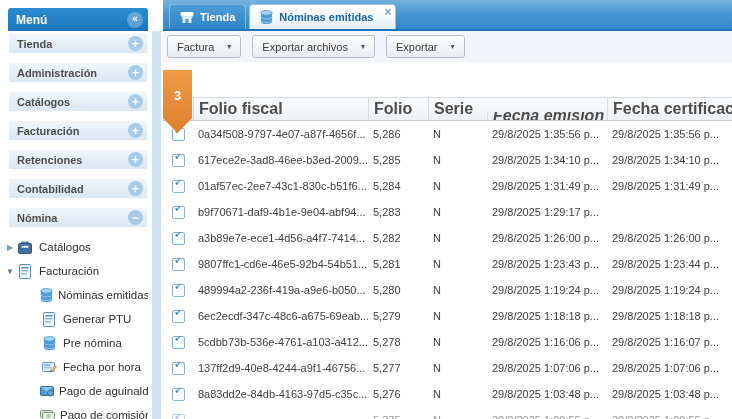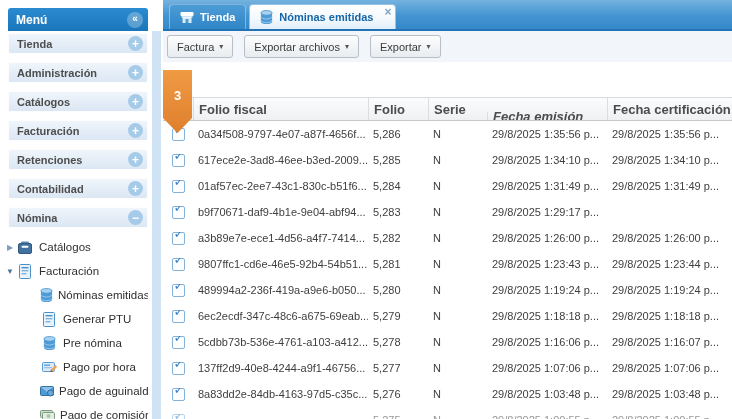--- a/index.html
+++ b/index.html
@@ -37,33 +37,33 @@
     border-bottom:2px solid #2273b6; display:flex; align-items:flex-end; padding-left:6px; gap:3px; }
   .tab { height:25px; border-radius:4px 4px 0 0; display:flex; align-items:center; gap:6px; padding:0 10px;
     font-size:11px; font-weight:bold; cursor:pointer; }
   .tab.inactive { background:linear-gradient(180deg,#4d9cd6,#2f85c6); border:1px solid rgba(255,255,255,.38); border-bottom:none; color:#fff; }
   .tab.active { background:linear-gradient(180deg,#ffffff 0%,#f4f9fd 55%,#e2eefa 100%); border:1px solid #9cc2e2; border-bottom:none;
     color:#1566a8; padding-right:22px; position:relative; }
   .tab .close { position:absolute; right:4px; top:1px; font-size:12px; color:#7fa6c8; line-height:1; cursor:pointer; }
 
   .toolbar { height:31px; background:#f2f6fa; display:flex; align-items:center; padding-left:4px; }
   .tbtn { height:23px; margin-right:11px; padding:0 9px; background:linear-gradient(180deg,#fdfdfd,#e8ecf0); border:1px solid #b7bec7;
-    border-radius:3px; display:inline-flex; align-items:center; gap:5px; font-size:11px; color:#3b3b3b; cursor:pointer; }
+    border-radius:3px; display:inline-flex; align-items:center; gap:13px; font-size:11px; color:#3b3b3b; cursor:pointer; }
   .tbtn .caret { font-size:8px; color:#555; }
 
   .content { position:relative; height:357px; background:#fff; overflow:hidden; }
 
   .badge { position:absolute; left:0; top:8px; width:29px; height:63px; z-index:3;
     background:linear-gradient(180deg,#f09a44,#df7f2d);
     clip-path:polygon(0 0,100% 0,100% 76%,50% 100%,0 76%);
     color:#fff; font-size:13px; font-weight:bold; text-align:center; padding-top:18px; }
 
   .grid { margin-top:35px; }
   .grid-header { display:flex; height:24px; background:linear-gradient(180deg,#fbfcfd,#eef1f3);
-    border-top:1px solid #d8dbde; border-bottom:1px solid #c7cacd; font-size:13px; font-weight:bold; color:#4c4c4c; }
+    border-top:1px solid #d8dbde; border-bottom:1px solid #c7cacd; font-size:16px; font-weight:bold; color:#4c4c4c; }
   .gh { display:flex; align-items:center; padding:0 5px; overflow:hidden; white-space:nowrap; border-left:1px solid #dadde0; cursor:pointer; }
   .gh:first-child { border-left:none; }
   .gh.italic { font-style:italic;margin-top:14px; }
 
   .c0{width:30px;} .c1{width:175px;} .c2{width:60px;} .c3{width:59px;} .c4{width:120px;} .c5{flex:1;}
 
   .grid-row { display:flex; height:26px; align-items:center; font-size:11px; color:#3e3e3e; background:#fff; }
   .cell { padding:0 5px; overflow:hidden; white-space:nowrap; }
   .cell.ckc { display:flex; justify-content:center; padding:0; }
   .checkbox { position:relative; width:13px; height:13px; border:1px solid #85b2d8; border-radius:2px; background:#fdfeff; cursor:pointer; }
@@ -175,21 +175,21 @@
           <svg class="isvg" width="15" height="13" viewBox="0 0 15 13">
               <rect x="0.5" y="1.5" width="12" height="9" rx="1" fill="#dceaf7" stroke="#5b9bd5"></rect>
               <rect x="2" y="3.5" width="6" height="1.3" fill="#5b9bd5"></rect>
               <rect x="2" y="6" width="8" height="1.3" fill="#9cc3e5"></rect>
               <g transform="rotate(45 11 8)">
                 <rect x="10" y="3.5" width="2.4" height="6.5" fill="#f0a04a"></rect>
                 <polygon points="10,10 12.4,10 11.2,12" fill="#6b4a2b"></polygon>
               </g>
             </svg>
         </span>
-        <span>Pago por hora</span>
+        <span>Fecha por hora</span>
       </div>
       <div class="tree-row lvl1">
         <span class="ticon">
           <svg class="isvg" width="14" height="12" viewBox="0 0 14 12">
               <rect x="0.5" y="1.5" width="13" height="9" rx="1" fill="#4f9bd6" stroke="#35729f"></rect>
               <polygon points="1,2 7,7 13,2" fill="#8fc1e9"></polygon>
               <circle cx="10.5" cy="8" r="3" fill="#6aa9dc" stroke="#2e6da0"></circle>
             </svg>
         </span>
         <span>Pago de aguinaldo</span>

